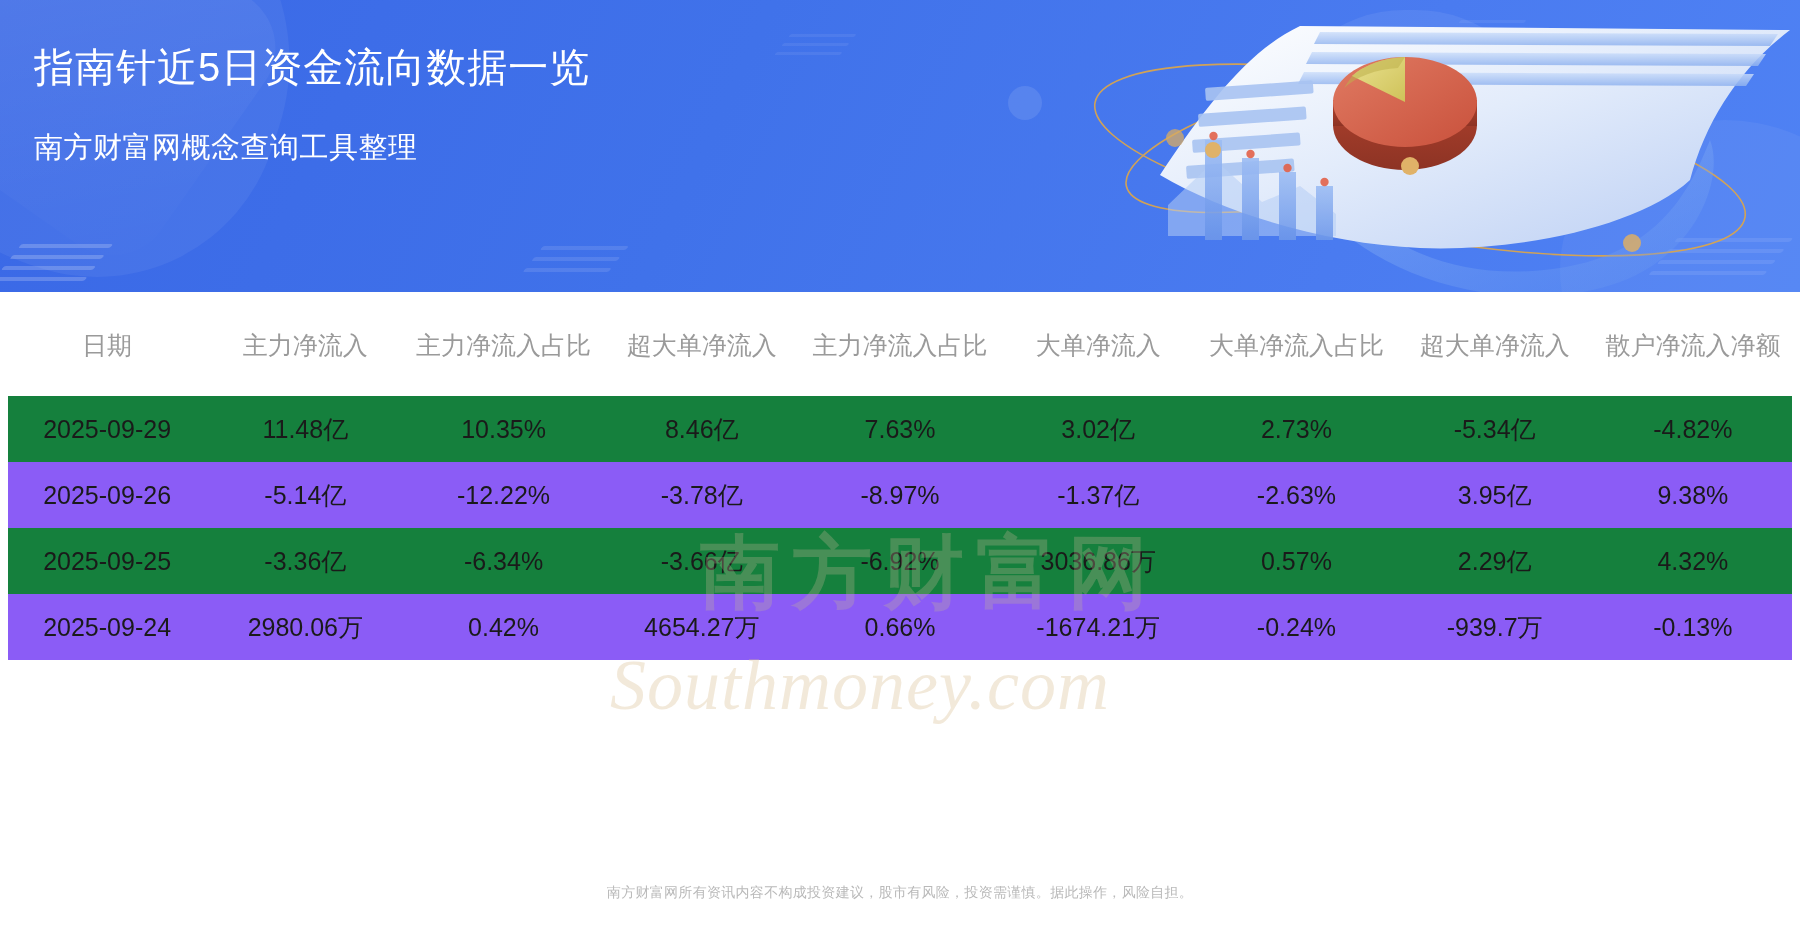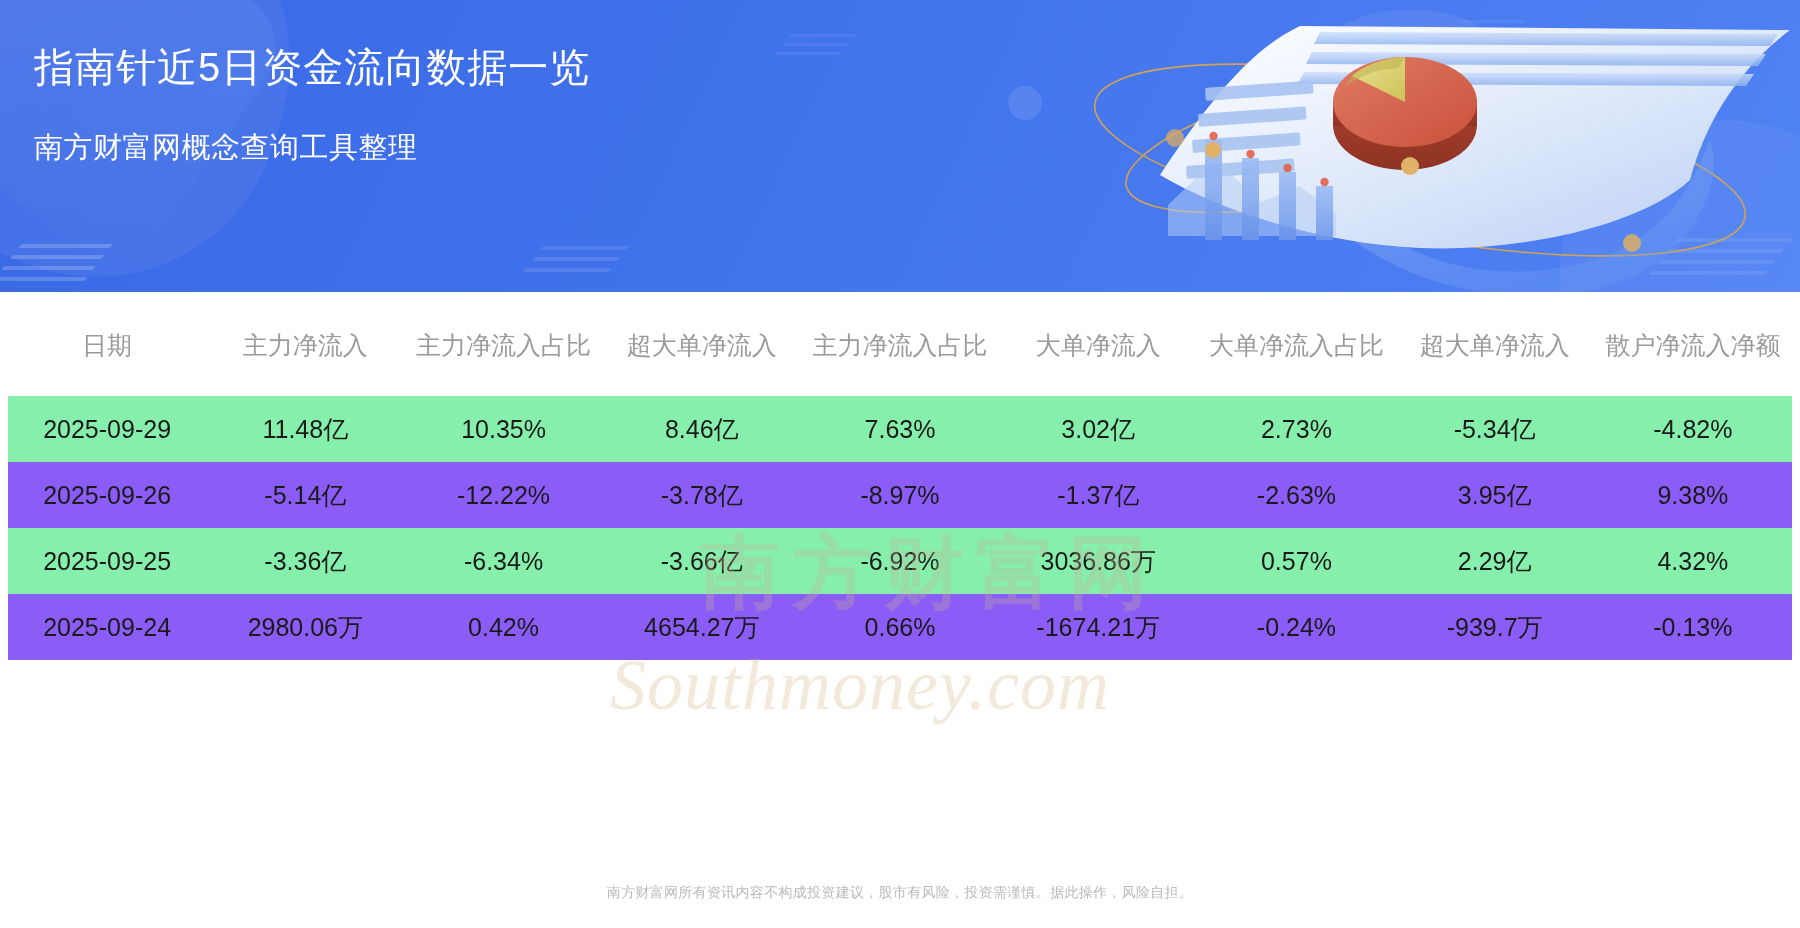--- a/index.html
+++ b/index.html
@@ -111,21 +111,21 @@
   }
   table.fundflow td {
     color: #1a1a1a;
     font-size: 25px;
     text-align: center;
     vertical-align: middle;
     height: 66px;
     padding: 6px 2px;
     white-space: nowrap;
   }
-  table.fundflow tr.odd td { background: #86efac; }
+  table.fundflow tr.odd td { background: #15803d; }
   table.fundflow tr.even td { background: #8b5cf6; }
 
   
   col.c0 { width: 178px; }
   col.c1 { width: 178px; }
   col.c2 { width: 178px; }
   col.c3 { width: 178px; }
   col.c4 { width: 178px; }
   col.c5 { width: 178px; }
   col.c6 { width: 178px; }

